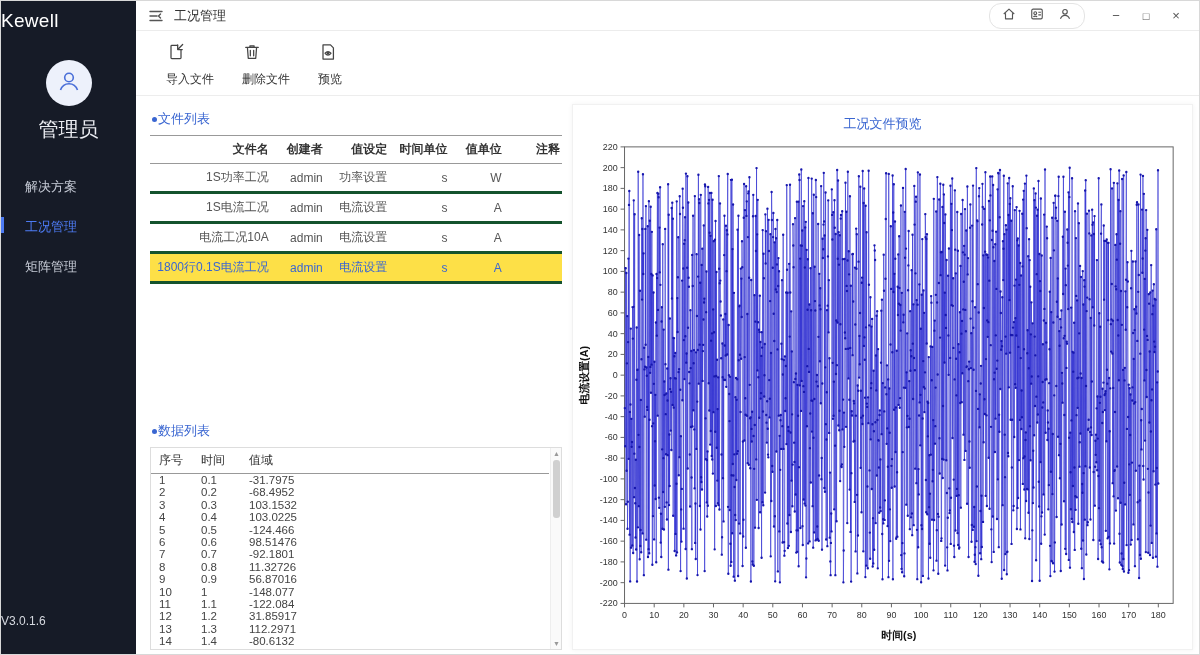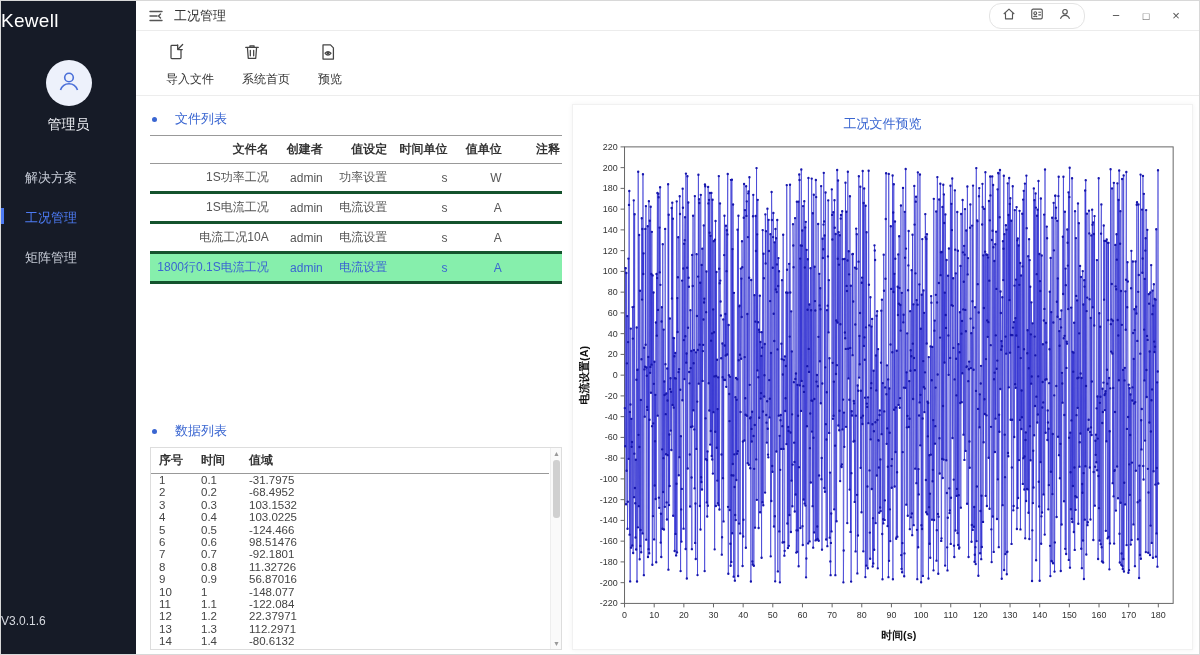--- a/index.html
+++ b/index.html
@@ -5,21 +5,21 @@
   *{box-sizing:border-box;margin:0;padding:0}
   html,body{width:1200px;height:655px;overflow:hidden}
   body{font-family:"Liberation Sans","DejaVu Sans",sans-serif;background:#fff}
   .app{display:flex;width:1200px;height:655px;border:1px solid #d8d8d8;background:#fff}
 
   
   .sidebar{width:135px;background:#161b27;display:flex;flex-direction:column;flex-shrink:0}
   .logo{color:#fff;font-weight:normal;font-size:19px;padding:9px 0 2px;letter-spacing:.3px}
   .user-block{display:flex;flex-direction:column;align-items:center;margin-top:26px}
   .avatar{width:46px;height:46px;border-radius:50%;background:#edf1fb;display:flex;align-items:center;justify-content:center}
-  .role{margin-top:10px;font-size:14px;color:#eceef3}
+  .role{margin-top:10px;font-size:20px;color:#eceef3}
   .nav{margin-top:24px}
   .nav-item{padding:11px 0 11px 24px;font-size:13px;color:#c6cbd6;cursor:pointer;position:relative}
   .nav-item.active{color:#4d7bf3}
   .nav-item.active::before{content:"";position:absolute;left:0;top:10px;width:3px;height:16px;background:#4d7bf3}
   .version{margin-top:auto;text-align:left;padding-bottom:26px;font-size:12px;color:#d6d9e0}
 
   
   .main{flex:1;display:flex;flex-direction:column;min-width:0}
   .topbar{height:30px;border-bottom:1px solid #ececec;display:flex;align-items:center;padding:0 10px 0 12px;background:#fff;flex-shrink:0}
   .collapse-icon{display:flex;align-items:center;margin-right:10px;cursor:pointer}
@@ -31,32 +31,32 @@
   .win-btn.max{font-size:11px}
 
   
   .toolbar{display:flex;gap:26px;padding:11px 0 7px 30px;border-bottom:1px solid #ededed;flex-shrink:0;background:#fff}
   .tool-btn{display:flex;flex-direction:column;align-items:flex-start;gap:6px;font-size:12px;color:#333;min-width:50px;cursor:pointer}
   .tool-btn svg{stroke:#444;fill:none;stroke-width:1.5;stroke-linecap:round;stroke-linejoin:round}
 
   
   .content{flex:1;display:flex;min-height:0;padding:8px 6px 4px 14px;gap:10px;background:#fff}
   .left-col{width:412px;flex-shrink:0;display:flex;flex-direction:column;overflow:hidden}
-  .section-title{color:#3a66d1;font-size:13px;display:flex;align-items:center;gap:18px;margin:6px 0 7px 2px}
+  .section-title{color:#3a66d1;font-size:13px;display:flex;align-items:center;gap:1px;margin:6px 0 7px 2px}
   .section-title .dot{width:5px;height:5px;border-radius:50%;background:#3a66d1;flex-shrink:0}
 
   table{border-collapse:collapse;width:100%;table-layout:fixed}
   .file-table th{font-weight:bold;color:#333;font-size:12px;padding:5px 2px;border-top:1px solid #999;border-bottom:1px solid #999;text-align:right;overflow:hidden;white-space:nowrap}
   .file-table td{font-size:12px;color:#555;padding:5px 2px;text-align:right;border-bottom:3px solid #14532d;overflow:hidden;white-space:nowrap;cursor:pointer}
-  .file-table tr.selected td{background:#86efac;color:#3a66d1}
+  .file-table tr.selected td{background:#fde047;color:#3a66d1}
 
   .data-section{margin-top:132px;display:flex;flex-direction:column;min-height:0}
   .data-box{border:1px solid #ddd;height:240px;position:relative;overflow:hidden;background:#fff}
   .data-table{width:calc(100% - 12px)}
-  .data-table th{font-weight:bold;color:#333;font-size:12px;text-align:left;padding:4px 4px 4px 8px;border-bottom:1px solid #999;white-space:nowrap}
+  .data-table th{font-weight:normal;color:#333;font-size:12px;text-align:left;padding:4px 4px 4px 8px;border-bottom:1px solid #999;white-space:nowrap}
   .data-table td{font-size:11.5px;color:#444;text-align:left;padding:0 4px 0 8px;line-height:12.4px;white-space:nowrap;overflow:hidden}
   .vscroll{position:absolute;right:0;top:0;bottom:0;width:11px;background:#fafafa;border-left:1px solid #eee}
   .vthumb{position:absolute;top:12px;left:2px;width:7px;height:58px;background:#d0d0d0;border-radius:3px;cursor:grab}
   .varrow{position:absolute;left:0;width:11px;height:11px;display:flex;align-items:center;justify-content:center;font-size:7px;color:#999}
   .varrow.up{top:0}.varrow.down{bottom:0}
 
   
   .chart-panel{flex:1;background:#fff;border:1px solid #f1f1f1;box-shadow:0 0 5px rgba(0,0,0,.05);display:flex;flex-direction:column;align-items:center;min-width:0;padding:4px 2px}
   .chart-title{color:#3a66d1;font-size:13px;margin:6px 0 2px;flex-shrink:0}
   .tick{font-size:9px;fill:#333;font-family:"Liberation Sans",sans-serif}
@@ -134,21 +134,21 @@
         </span>
         <span>导入文件</span>
       </div>
       <div class="tool-btn">
         <span>
           <svg width="20" height="20" viewBox="0 0 24 24">
             <path d="M4.5 6.5h15M9.5 6.5v-2h5v2M6.5 6.5l1 13h9l1-13"></path>
             <path d="M10 10v6.5M14 10v6.5"></path>
           </svg>
         </span>
-        <span>系统首页</span>
+        <span>删除文件</span>
       </div>
       <div class="tool-btn">
         <span>
           <svg width="20" height="20" viewBox="0 0 24 24">
             <path d="M6 3.5h9l3.5 3.5v13.5h-12.5z"></path>
             <path d="M8.5 13.5c2.3-2.8 4.7-2.8 7 0c-2.3 2.8-4.7 2.8-7 0z"></path>
             <circle cx="12" cy="13.5" r="0.9"></circle>
           </svg>
         </span>
         <span>预览</span>
@@ -290,21 +290,21 @@
                     <td>-148.077</td>
                   </tr>
                   <tr>
                     <td>11</td>
                     <td>1.1</td>
                     <td>-122.084</td>
                   </tr>
                   <tr>
                     <td>12</td>
                     <td>1.2</td>
-                    <td>22.37971</td>
+                    <td>31.85917</td>
                   </tr>
                   <tr>
                     <td>13</td>
                     <td>1.3</td>
                     <td>112.2971</td>
                   </tr>
                   <tr>
                     <td>14</td>
                     <td>1.4</td>
                     <td>-80.6132</td>

